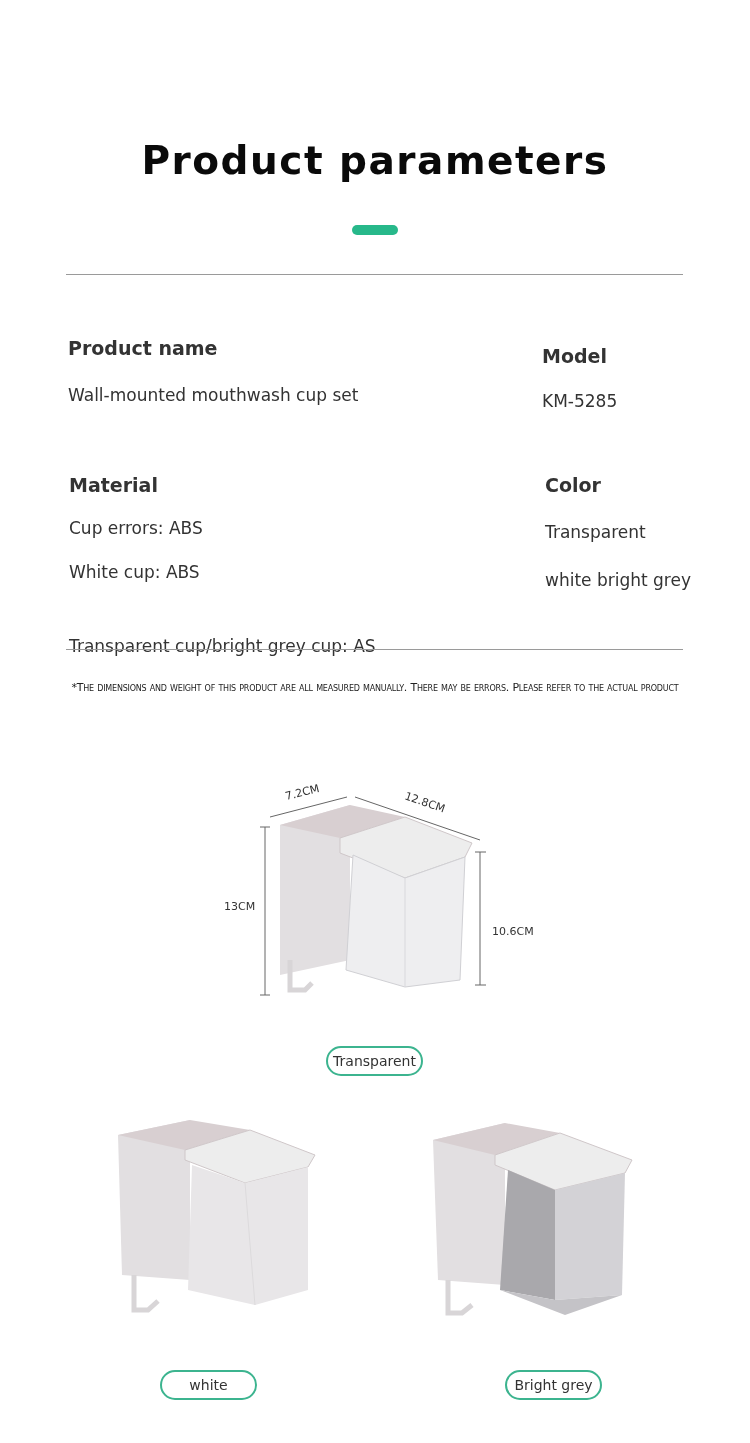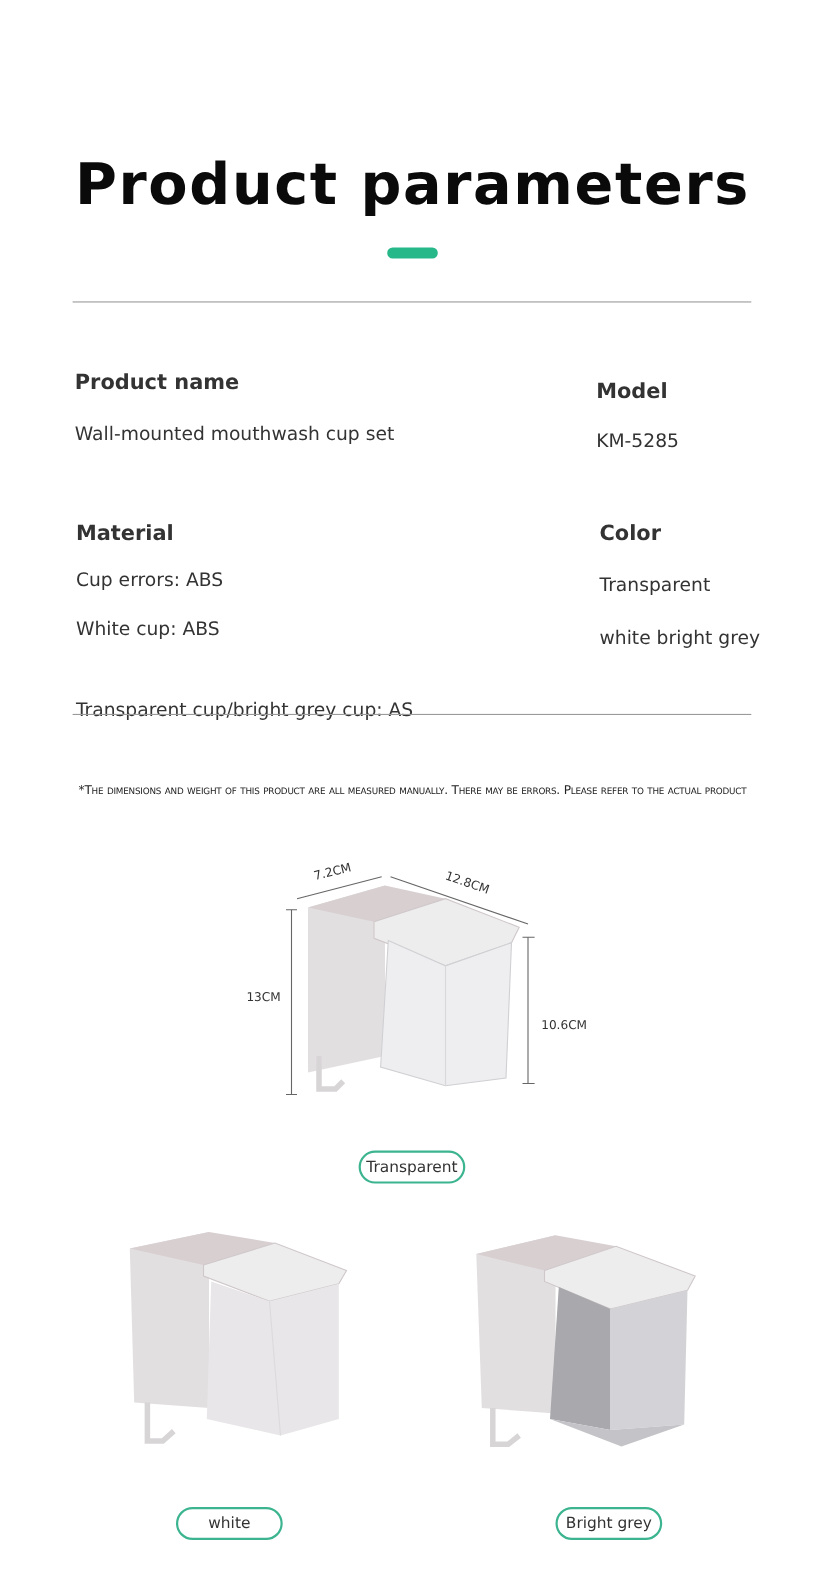--- a/index.html
+++ b/index.html
@@ -1,26 +1,26 @@
 <!DOCTYPE html>
 <html><head>
 <meta charset="utf-8">
 <style>
   html, body { margin: 0; padding: 0; background: #ffffff; }
   body { width: 750px; height: 1443px; position: relative; overflow: hidden;
          font-family: "DejaVu Sans", "Liberation Sans", sans-serif; color: #2a2a2a; }
   .abs { position: absolute; }
-  .title { left: 0; width: 750px; top: 138px; text-align: center; font-size: 52px; font-weight: bold;
+  .title { left: 0; width: 750px; top: 138px; text-align: center; font-size: 39px; font-weight: bold;
            letter-spacing: 1.5px; color: #0a0a0a; }
   .accent-bar { left: 352px; top: 225px; width: 46px; height: 10px; border-radius: 5px; background: #27b88a; }
   .rule { left: 66px; width: 617px; height: 1px; background: #9a9a9a; }
   .lbl { font-size: 19px; font-weight: bold; color: #333; }
   .val { font-size: 17px; color: #333; }
   .note { left: 0; width: 750px; top: 681px; text-align: center; font-size: 11px; font-variant: small-caps;
-          color: #222; letter-spacing: -0.2px; white-space: nowrap; margin-top: 31px; }
+          color: #222; letter-spacing: -0.2px; white-space: nowrap; }
   .dim { font-size: 11px; color: #333; }
   .pill { border: 2px solid #3cb48f; border-radius: 16px; height: 26px; line-height: 26px; text-align: center;
           font-size: 14px; color: #333; background: #fff; }
 </style>
 </head>
 <body>
 
 <div class="abs title">Product parameters</div>
 <div class="abs accent-bar"></div>
 <div class="abs rule" style="top:274px"></div>

